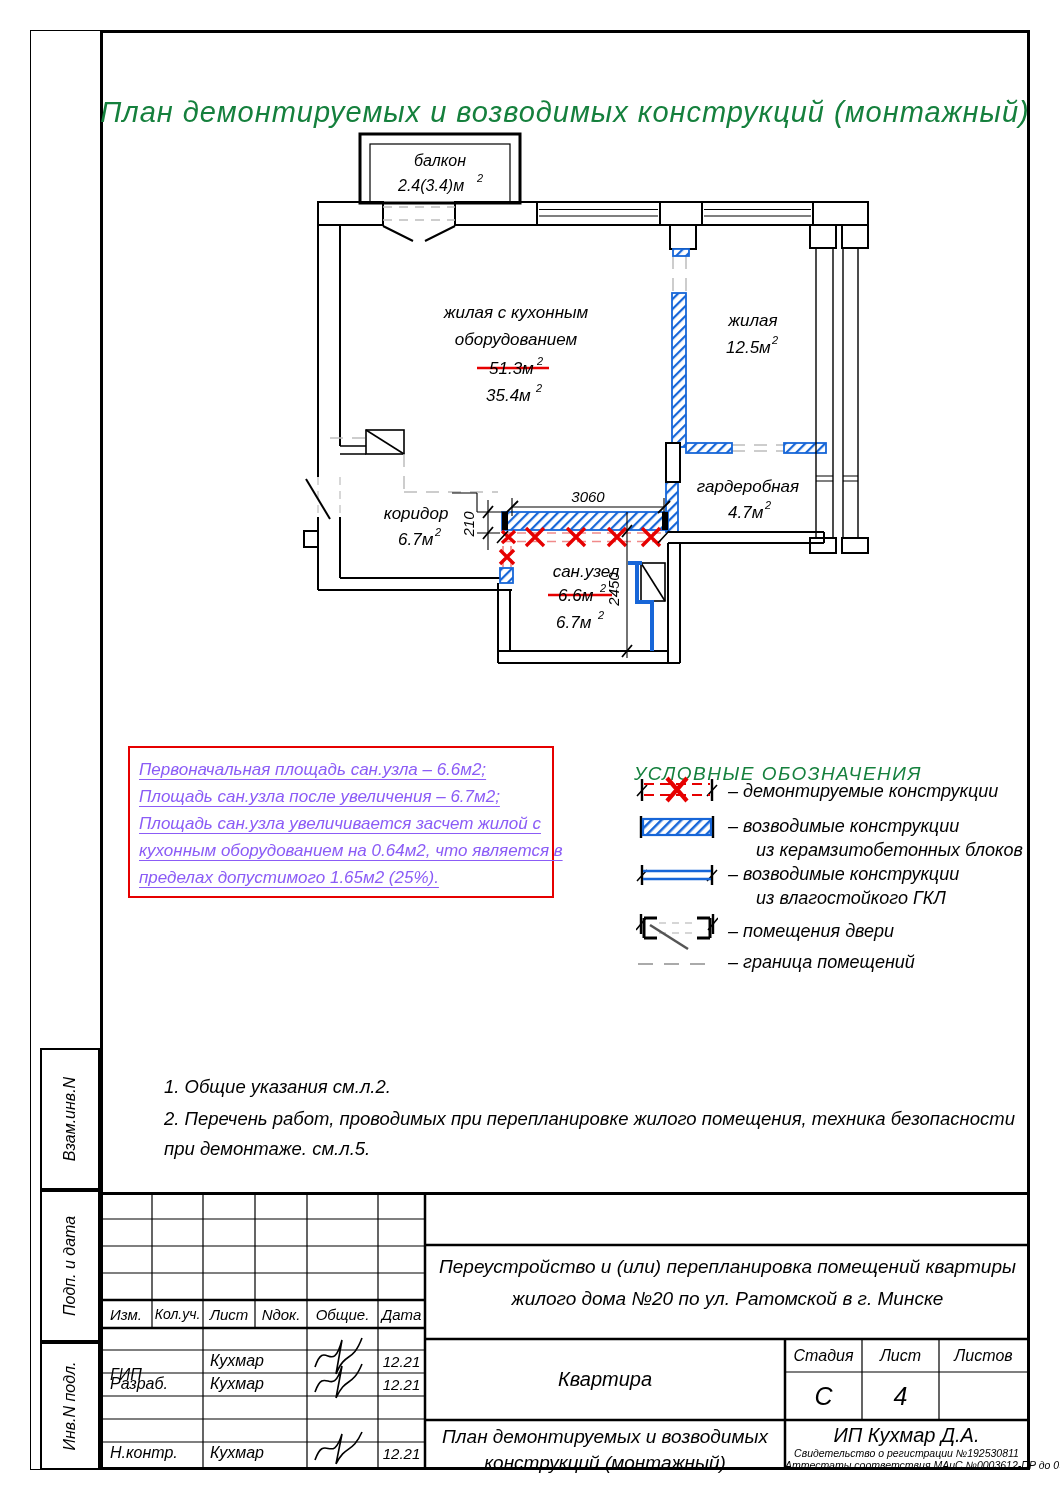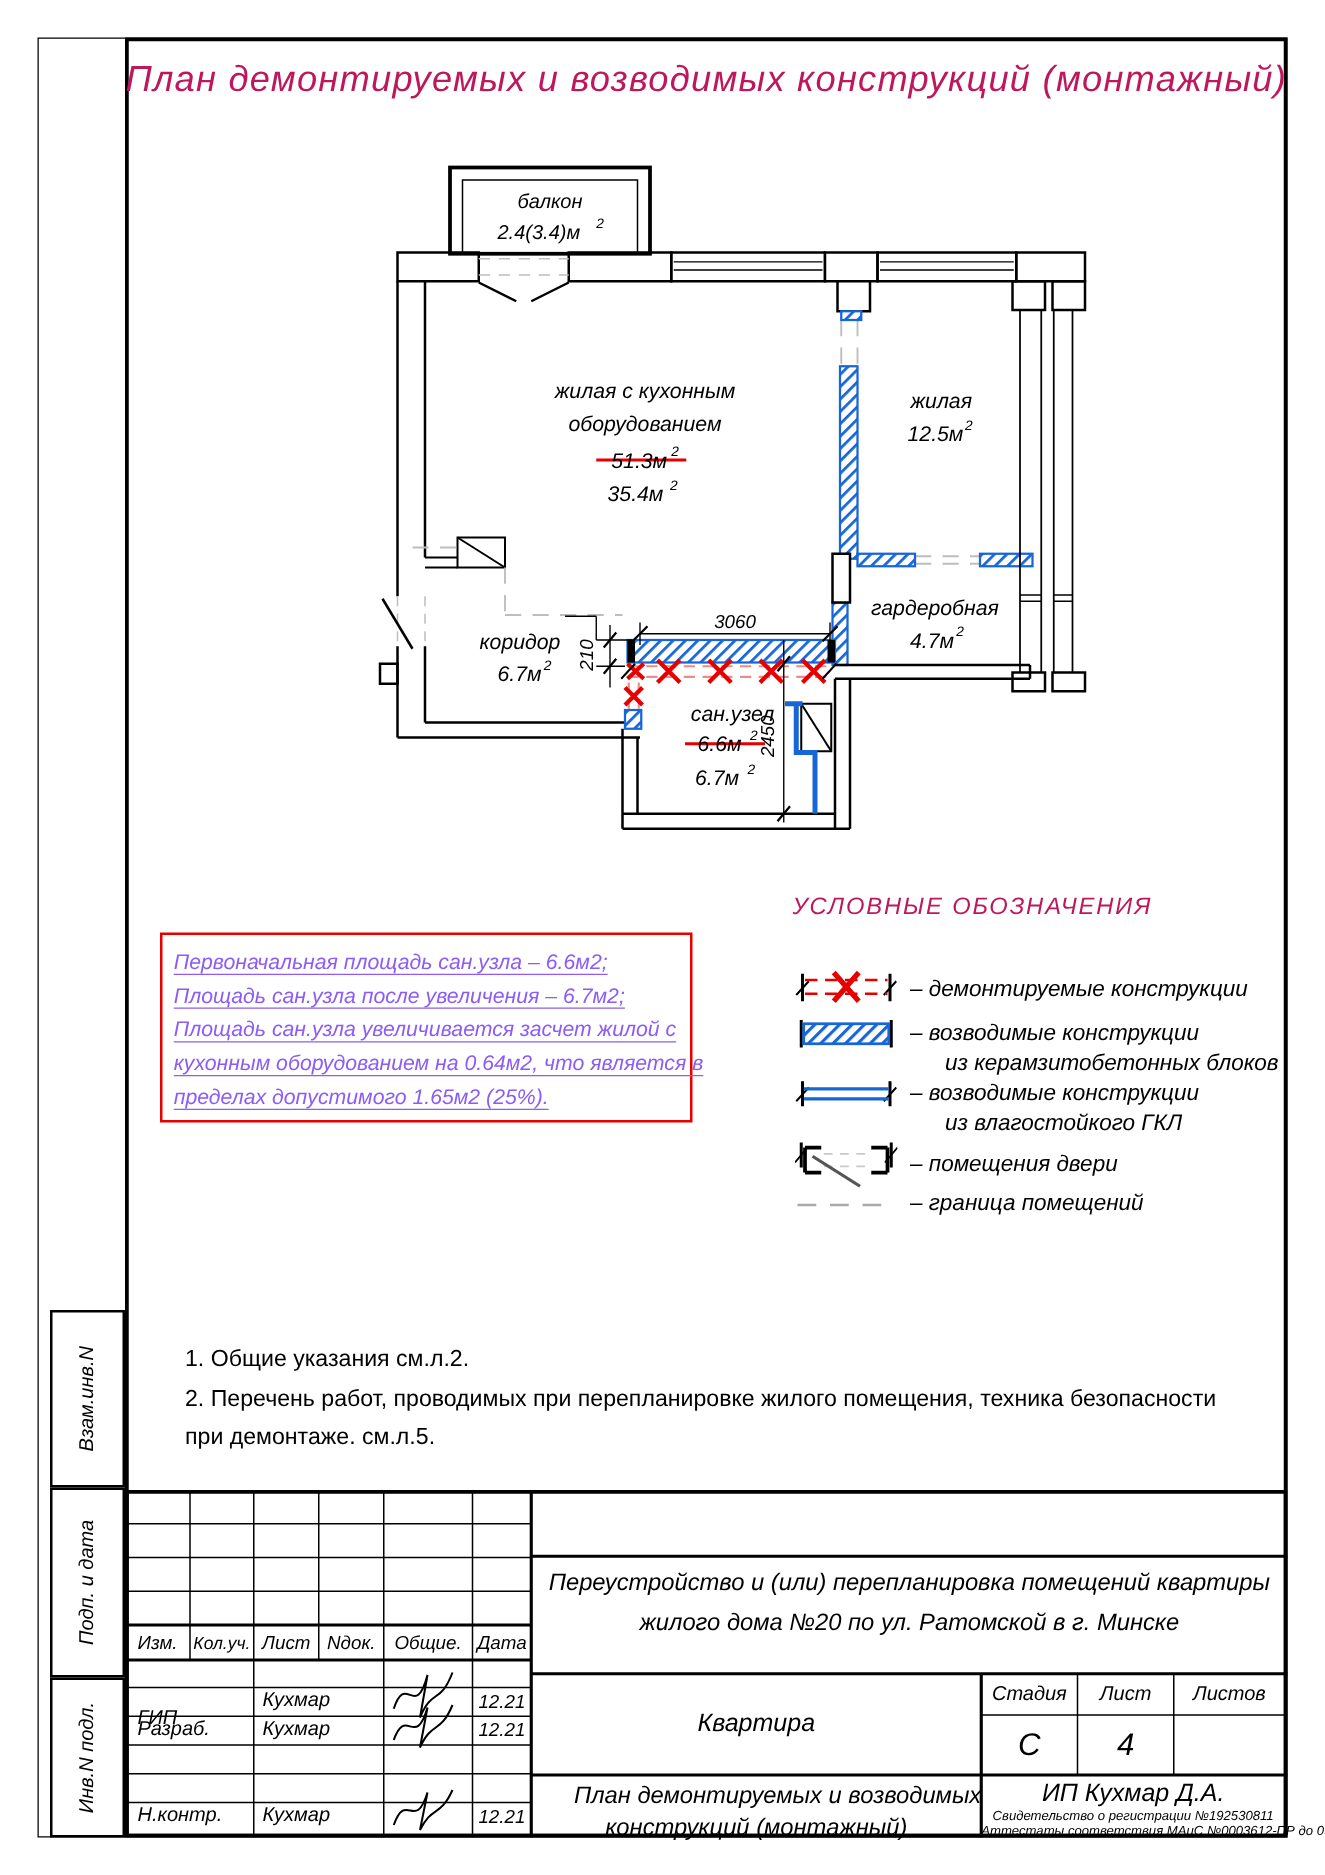--- a/index.html
+++ b/index.html
@@ -1,27 +1,27 @@
 <!DOCTYPE html>
 <html><head>
 <meta charset="utf-8">
 <style>
   html,body{margin:0;padding:0;background:#fff;}
   body{width:1060px;height:1500px;position:relative;font-family:"Liberation Sans",sans-serif;color:#000;overflow:hidden;}
   .abs{position:absolute;}
-  .t{position:absolute;font-style:italic;color:#be185d;white-space:nowrap;}
+  .t{position:absolute;font-style:italic;color:#15803d;white-space:nowrap;margin-top:48px;}
   .ctr{text-align:center;}
   .frame-thin{position:absolute;left:30px;top:30px;width:1000px;height:1440px;border:1px solid #000;box-sizing:border-box;}
   .frame-thick{position:absolute;left:100px;top:30px;width:930px;height:1440px;border:3px solid #000;box-sizing:border-box;}
   .page-title{left:100px;top:48px;width:930px;font-size:29px;letter-spacing:1px;text-align:center;}
   .redbox{position:absolute;left:128px;top:746px;width:426px;height:152px;border:2px solid #e60000;box-sizing:border-box;padding:8px 9px;}
   .redbox div{font-style:italic;color:#8b5cf6;font-size:17px;line-height:27px;text-decoration:underline;text-underline-offset:4px;white-space:nowrap;}
   .legend-title{left:634px;top:715px;font-size:19px;letter-spacing:1.5px;}
   .leg-label{font-size:18px;font-style:italic;position:absolute;white-space:nowrap;}
-  .notes div{position:absolute;font-size:18.5px;white-space:nowrap;}
+  .notes div{position:absolute;font-size:18.5px;font-style:italic;white-space:nowrap;margin-left:16px;}
   .sidecell{position:absolute;left:40px;width:60px;border:2px solid #000;box-sizing:border-box;}
   .vlabel{position:absolute;left:50%;top:50%;transform:translate(-50%,-50%) rotate(-90deg);white-space:nowrap;font-size:16px;font-style:italic;}
   .stamp-text{position:absolute;font-style:italic;white-space:nowrap;}
   .cellc{display:flex;align-items:center;justify-content:center;}
 </style>
 </head>
 <body>
 
 <div class="frame-thin"></div>
 <div class="frame-thick"></div>
@@ -309,18 +309,18 @@
 <div class="stamp-text cellc" style="left:425px;top:1339px;width:360px;height:81px;font-size:20px;">Квартира</div>
 
 <div class="stamp-text cellc" style="left:785px;top:1339px;width:77px;height:33px;font-size:16px;">Стадия</div>
 <div class="stamp-text cellc" style="left:862px;top:1339px;width:77px;height:33px;font-size:16px;">Лист</div>
 <div class="stamp-text cellc" style="left:939px;top:1339px;width:89px;height:33px;font-size:16px;">Листов</div>
 
 <div class="stamp-text cellc" style="left:785px;top:1372px;width:77px;height:48px;font-size:25px;">С</div>
 <div class="stamp-text cellc" style="left:862px;top:1372px;width:77px;height:48px;font-size:25px;">4</div>
 <div class="stamp-text cellc" style="left:939px;top:1372px;width:89px;height:48px;font-size:25px;"></div>
 
-<div class="stamp-text ctr" style="left:425px;top:1426px;width:360px;font-size:19px;text-align:right;">План демонтируемых и возводимых</div>
+<div class="stamp-text ctr" style="left:425px;top:1426px;width:360px;font-size:19px;">План демонтируемых и возводимых</div>
 <div class="stamp-text ctr" style="left:425px;top:1452px;width:360px;font-size:19px;">конструкций (монтажный)</div>
 
 <div class="stamp-text ctr" style="left:785px;top:1424px;width:243px;font-size:20px;">ИП Кухмар Д.А.</div>
 <div class="stamp-text ctr" style="left:785px;top:1447px;width:243px;font-size:10.5px;">Свидетельство о регистрации №192530811</div>
 <div class="stamp-text ctr" style="left:785px;top:1459px;width:243px;font-size:10.5px;">Аттестаты соответствия МАиС №0003612-ПР до 09.04.2026</div>
 
 </body></html>

